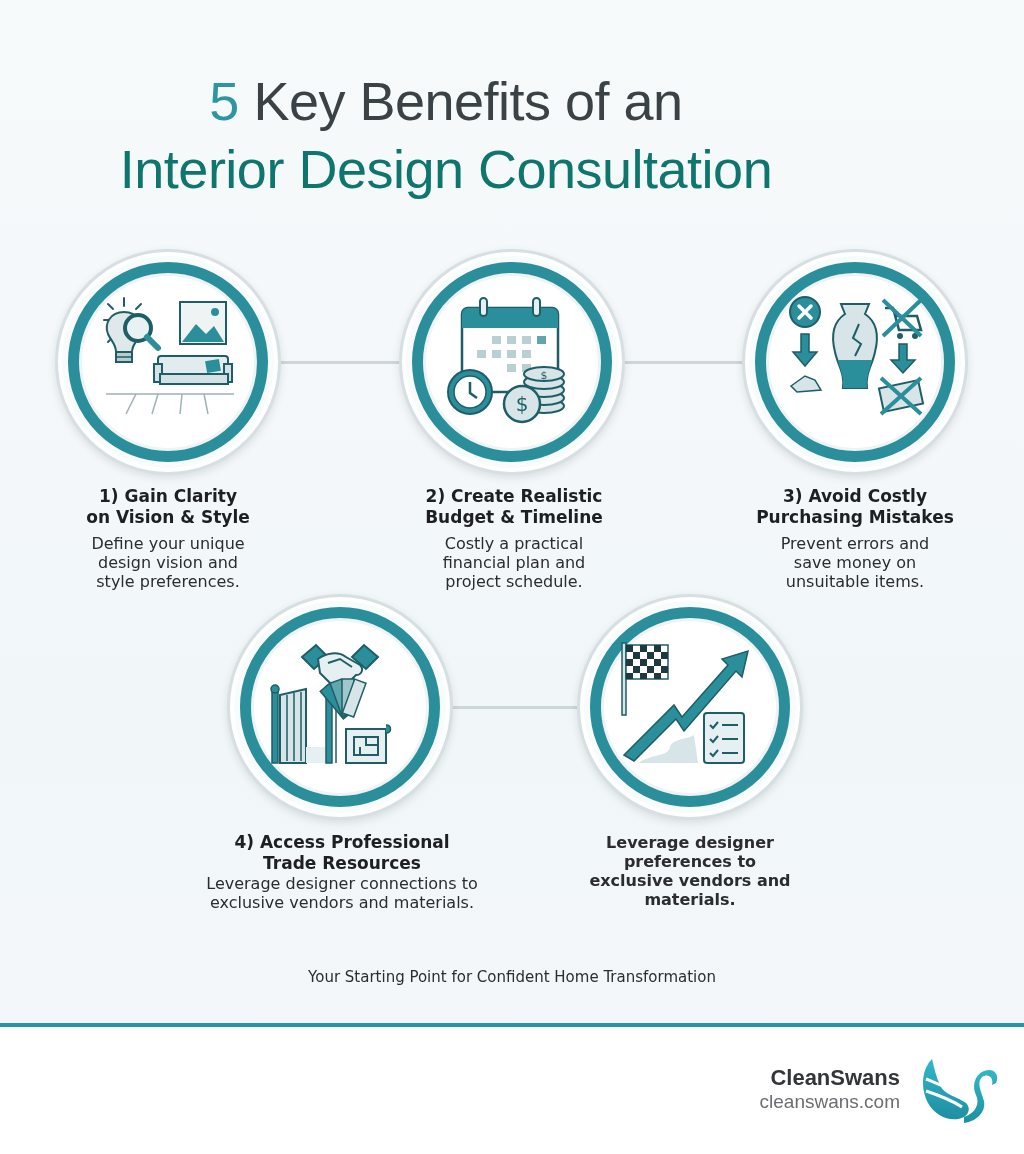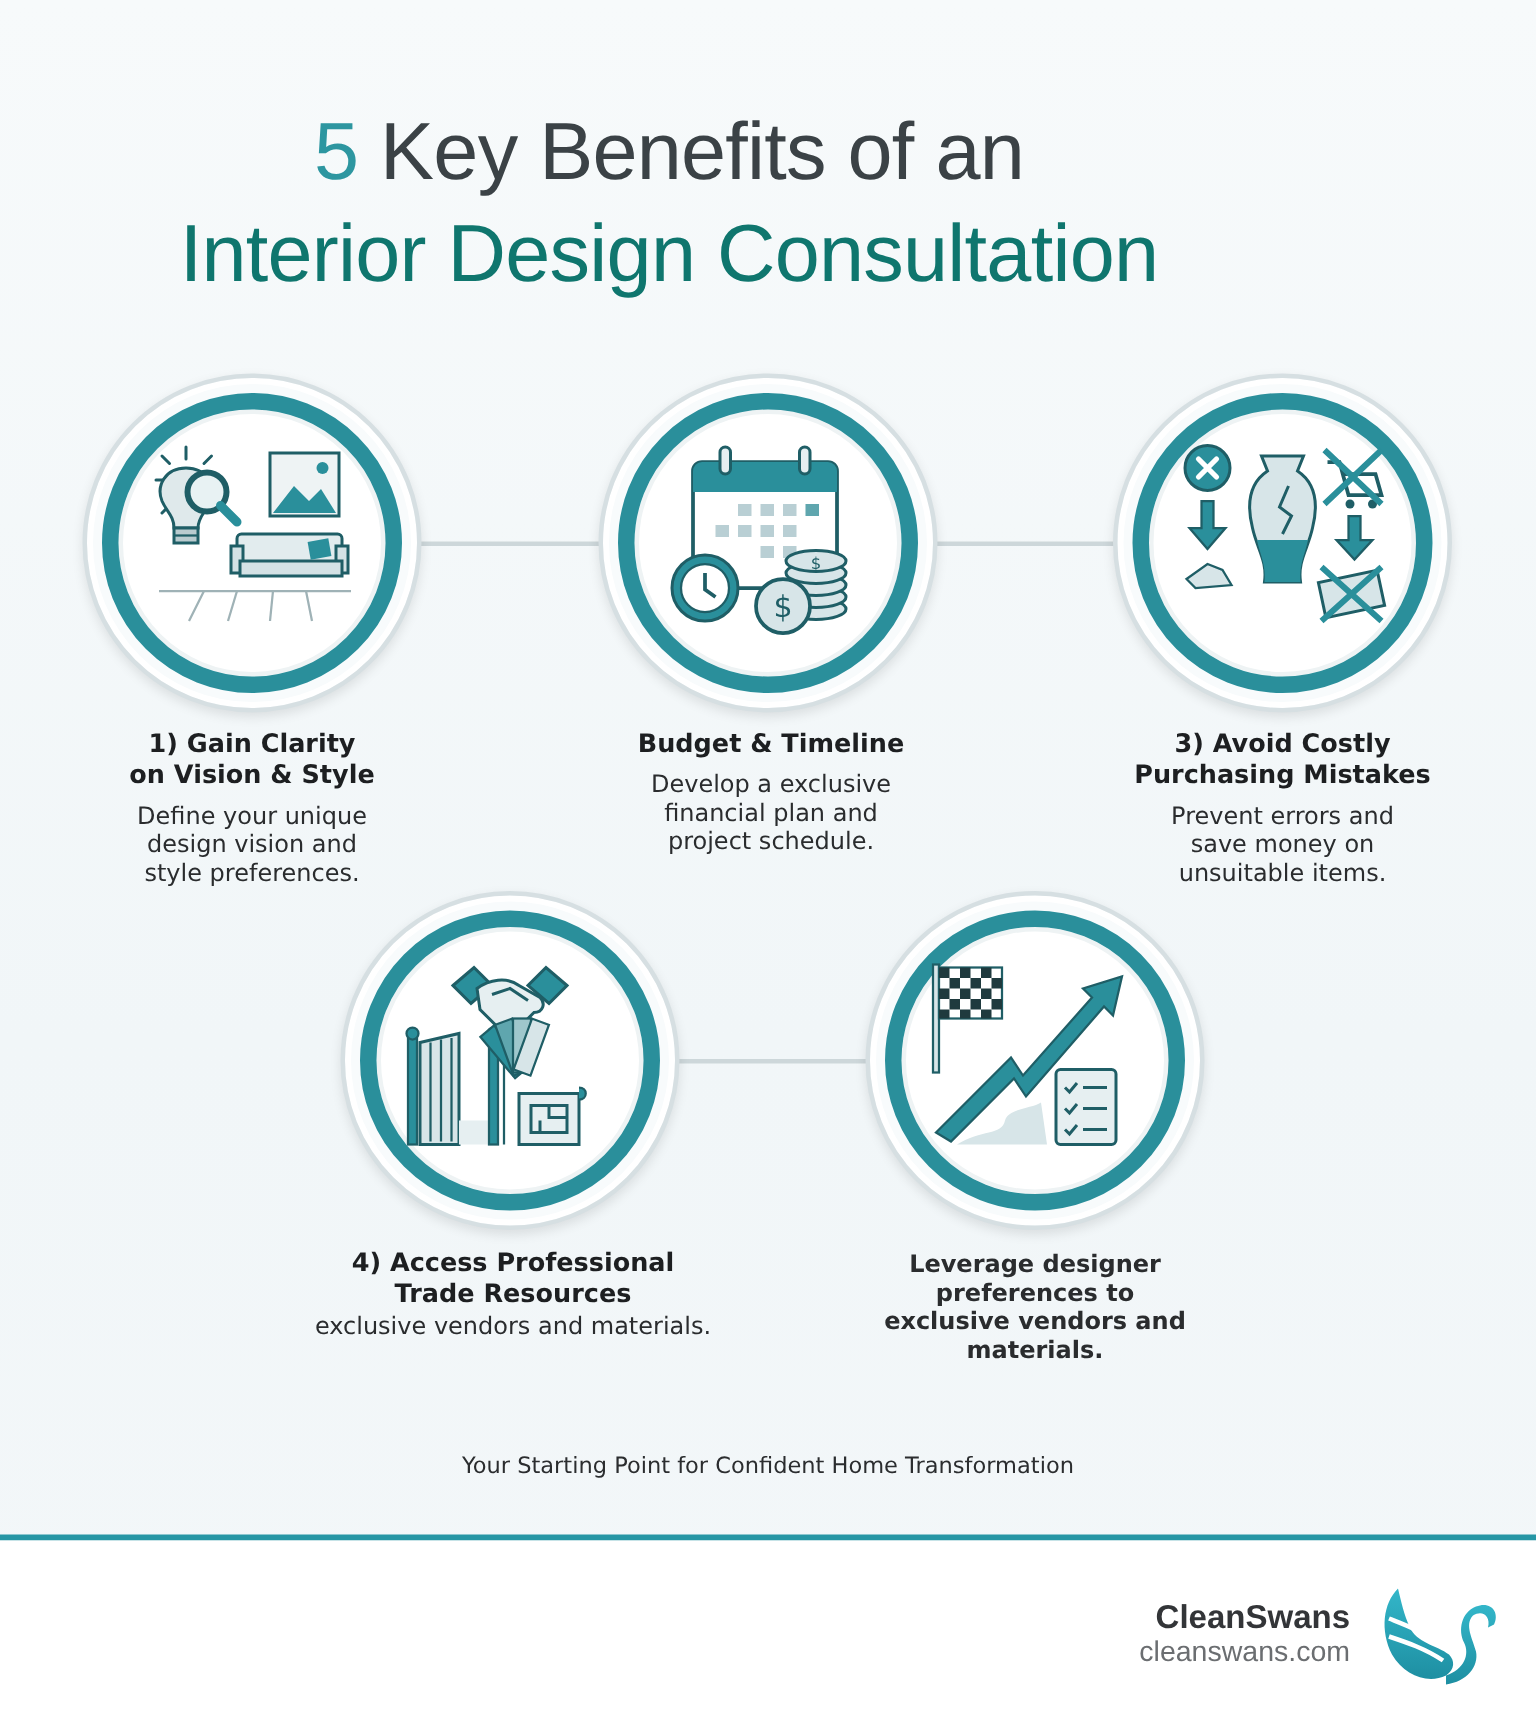--- a/index.html
+++ b/index.html
@@ -229,24 +229,25 @@
   </div>
   <div class="item-desc">
     <div>Define your unique</div>
     <div>design vision and</div>
     <div>style preferences.</div>
   </div>
 </div>
 
 <div class="item-text" style="left:400px; top:486px; width:228px;">
   <div class="item-title">
+    <div>2) Create Realistic</div>
     <div>Budget &amp; Timeline</div>
   </div>
   <div class="item-desc">
-    <div>Develop a exclusive</div>
+    <div>Costly a practical</div>
     <div>financial plan and</div>
     <div>project schedule.</div>
   </div>
 </div>
 
 <div class="item-text" style="left:735px; top:486px; width:240px;">
   <div class="item-title">
     <div>3) Avoid Costly</div>
     <div>Purchasing Mistakes</div>
   </div>
@@ -256,20 +257,21 @@
     <div>unsuitable items.</div>
   </div>
 </div>
 
 <div class="item-text" style="left:170px; top:832px; width:344px;">
   <div class="item-title">
     <div>4) Access Professional</div>
     <div>Trade Resources</div>
   </div>
   <div class="item-desc tight">
+    <div>Leverage designer connections to</div>
     <div>exclusive vendors and materials.</div>
   </div>
 </div>
 
 <div class="item-text" style="left:570px; top:833px; width:240px;font-weight:bold;">
   <div class="item-desc tight">
     <div>Leverage designer</div>
     <div>preferences to</div>
     <div>exclusive vendors and</div>
     <div>materials.</div>

